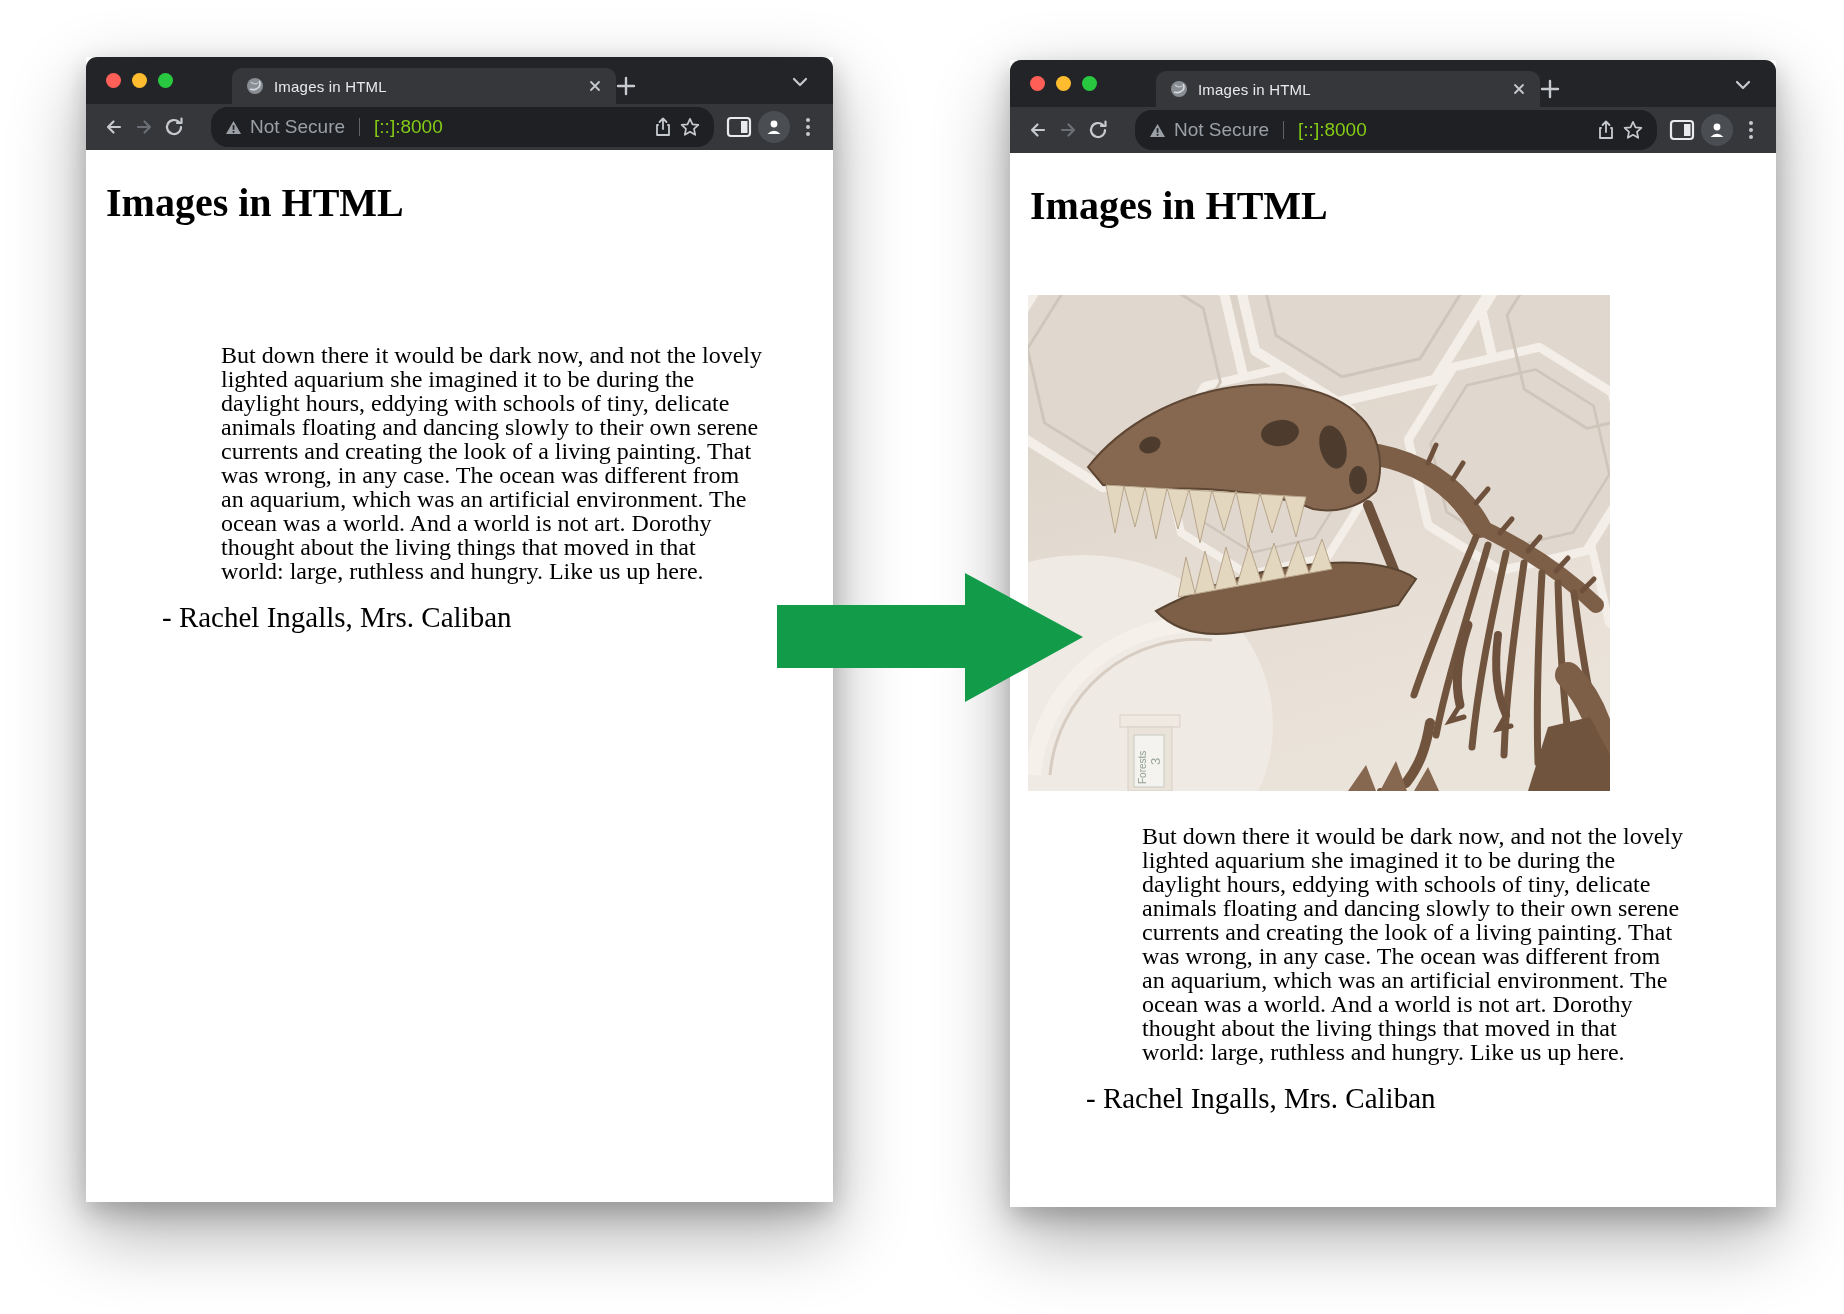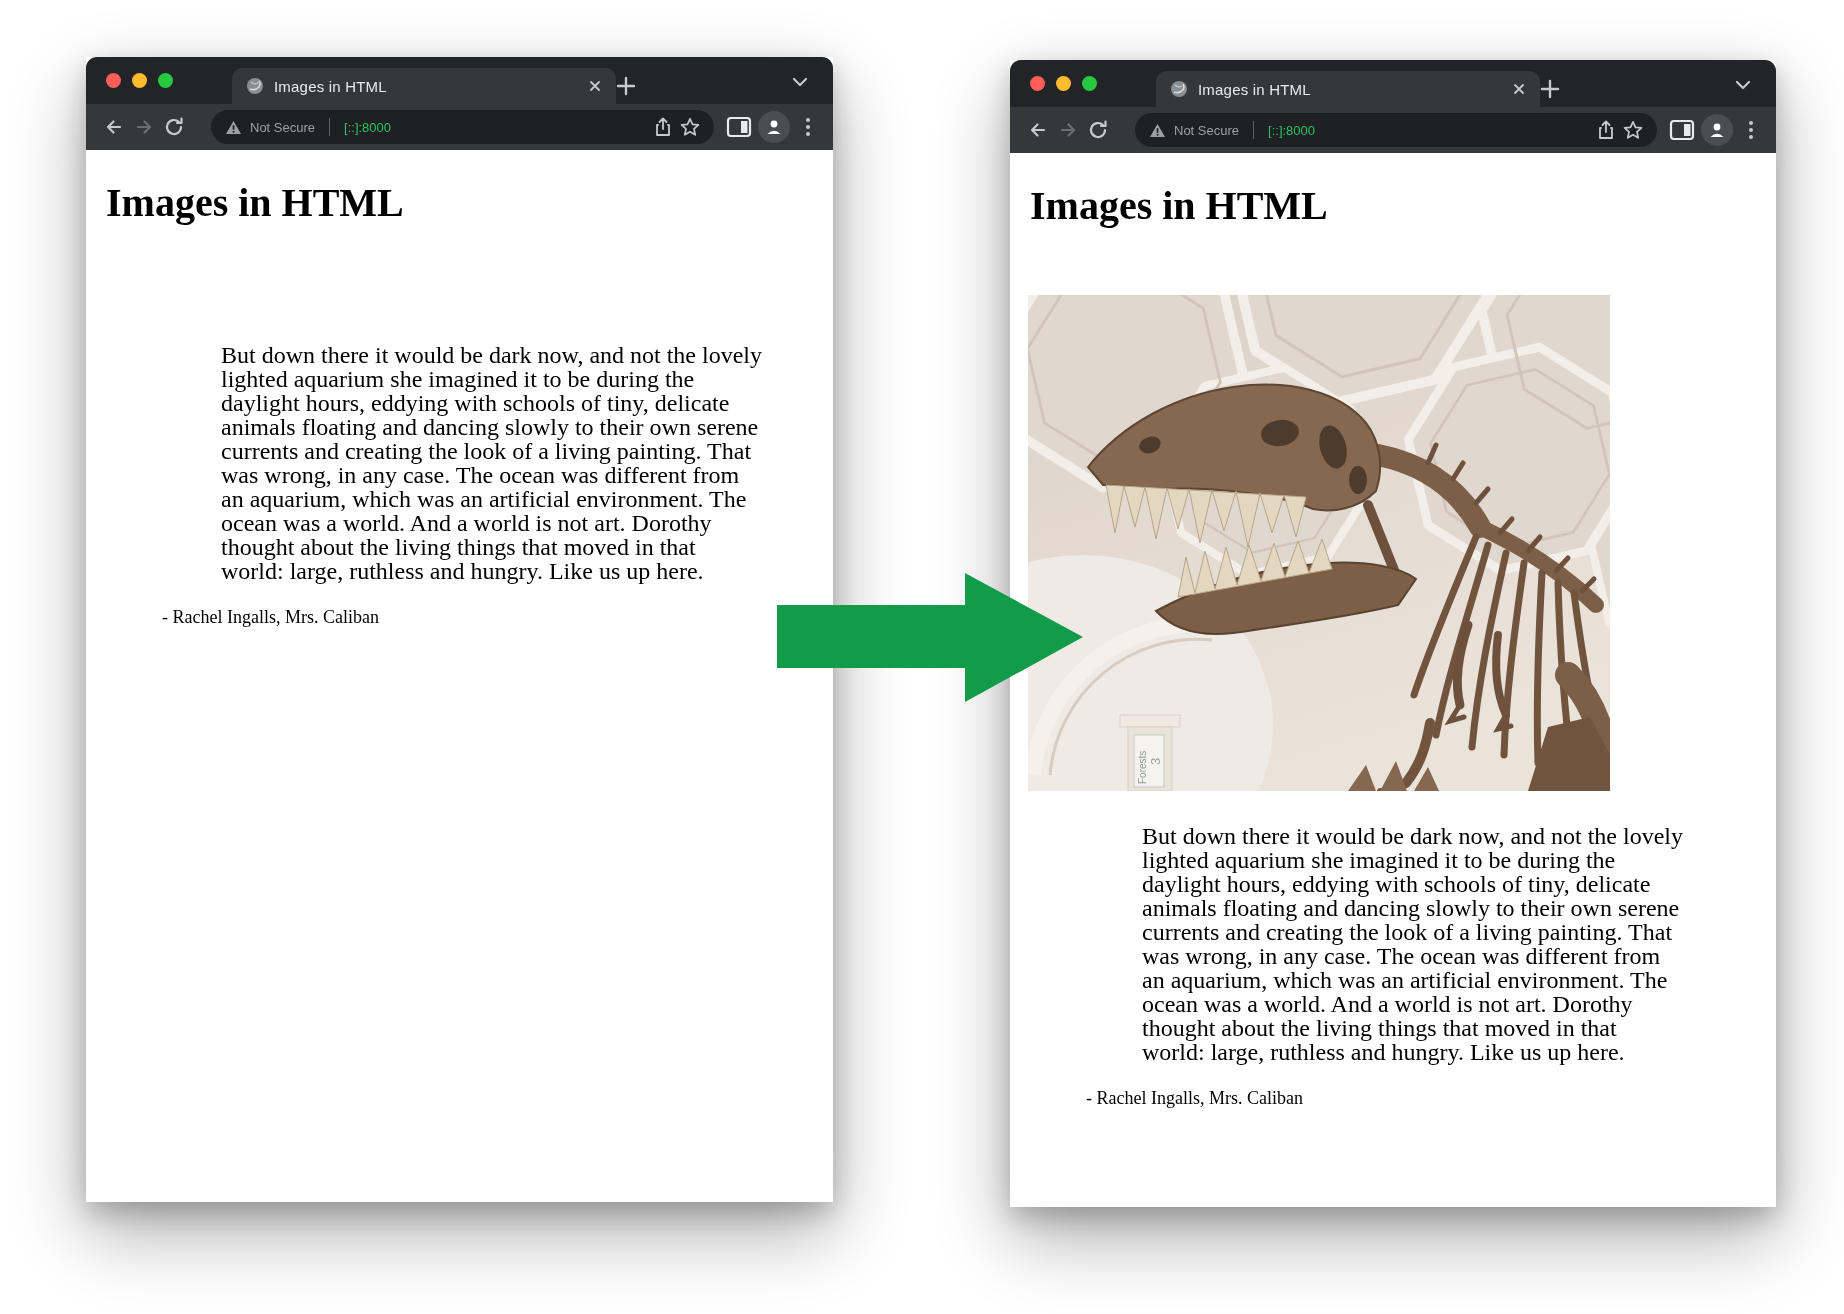--- a/index.html
+++ b/index.html
@@ -30,46 +30,46 @@
   .icon-btn{display:flex;align-items:center;justify-content:center;cursor:pointer;}
   .newtab{position:absolute;left:524px;top:13px;width:32px;height:32px;}
   .strip-chevron{position:absolute;right:20px;top:13px;width:26px;height:24px;}
 
   .toolbar{
     position:absolute;left:0;right:0;top:47px;height:46px;background:#36373b;
     display:flex;align-items:center;padding:0 13px;
   }
   .navbtn{width:30px;height:30px;border-radius:50%;flex:0 0 auto;}
   .omnibox{
-    flex:1;height:34px;background:#1f2023;border-radius:17px;
+    flex:1;height:40px;background:#1f2023;border-radius:17px;
     display:flex;align-items:center;padding:0 14px;gap:8px;
-    margin:0 12px 0 22px;color:#9aa0a6;font-size:13px;min-width:0;
+    margin:0 12px 0 22px;color:#9aa0a6;font-size:19px;min-width:0;
   }
   .omni-label{white-space:nowrap;}
   .omni-sep{width:1px;height:18px;background:#5f6368;margin:0 6px;flex:0 0 auto;}
-  .omni-url{color:#22c55e;white-space:nowrap;}
+  .omni-url{color:#84cc16;white-space:nowrap;}
   .omni-spacer{flex:1;}
   .avatar{
     width:32px;height:32px;border-radius:50%;background:#4a4d52;
     display:flex;align-items:center;justify-content:center;margin:0 6px;flex:0 0 auto;
   }
 
   
   .page{
     position:absolute;left:0;right:0;top:93px;bottom:0;background:#fff;
     border-radius:0 0 11px 11px;overflow:hidden;color:#000;
     font-family:"Liberation Serif",serif;
   }
   .page h1{font-size:40px;line-height:46px;font-weight:bold;margin:30px 0 0 20px;}
   .page blockquote{
     font-size:24px;line-height:24px;white-space:pre;margin:0;
   }
   .win-left  blockquote{margin:117px 0 0 135px;}
   .win-right blockquote{margin:33px 0 0 132px;}
-  .attr{font-size:18px;line-height:28px;margin:20px 0 0 76px;}
+  .attr{font-size:29px;line-height:28px;margin:20px 0 0 76px;}
 
   .photo{margin:66px 0 0 18px;width:582px;height:496px;display:block;}
 
   
   .arrow-overlay{position:absolute;left:770px;top:560px;width:330px;height:150px;z-index:60;}
 </style>
 </head>
 <body>
 
 <div class="window win-left">

